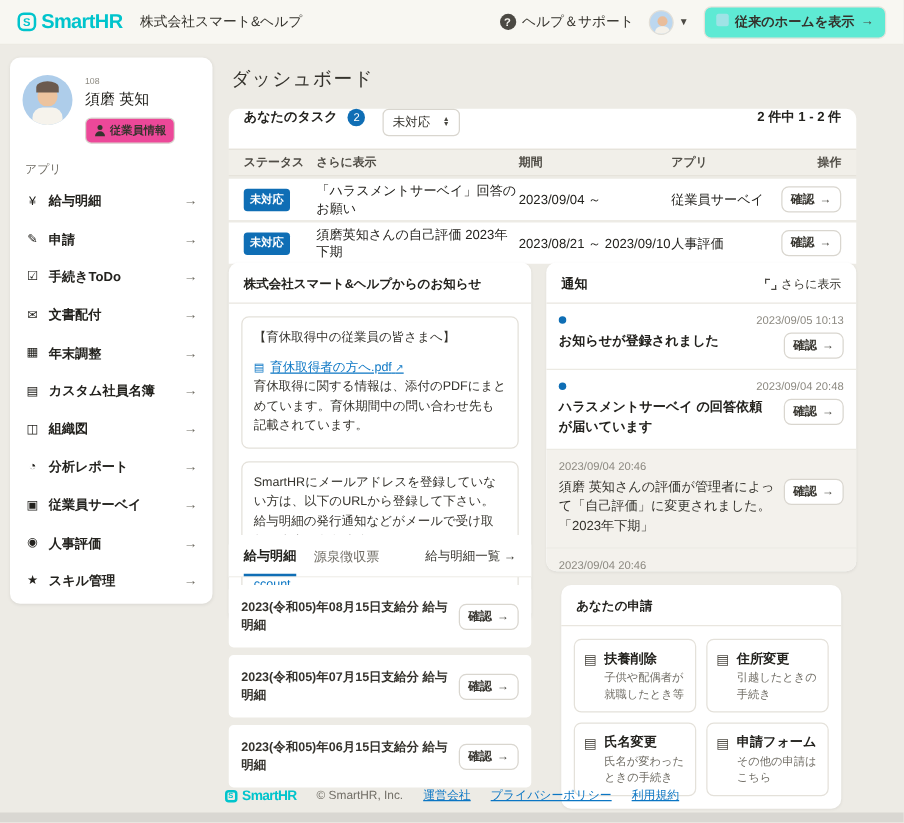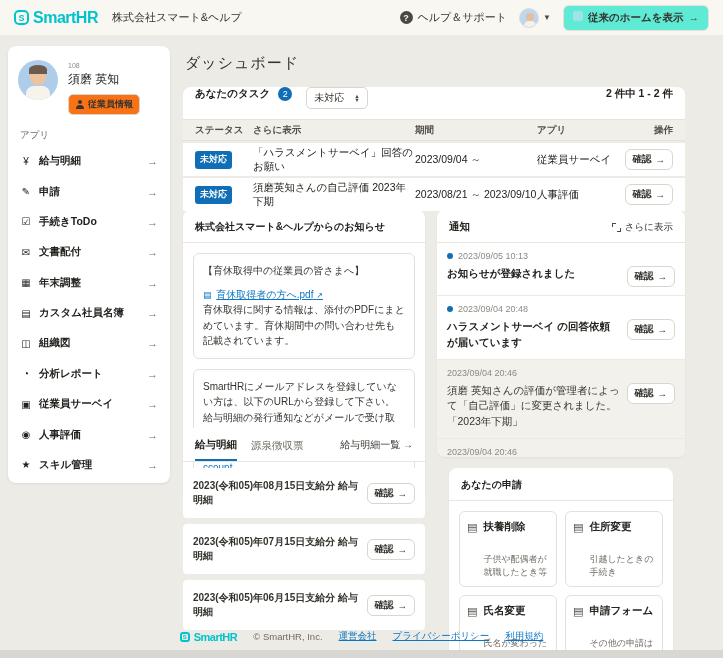--- a/index.html
+++ b/index.html
@@ -46,21 +46,21 @@
   }
   .profile { display:flex; gap:10px; }
   .big-avatar { width:40px; height:40px; border-radius:50%; background:#aecdea; position:relative; overflow:hidden; flex:none; }
   .big-avatar::before { content:""; position:absolute; left:12px; top:8px; width:16px; height:17px; border-radius:50% 50% 45% 45%; background:#ecc39e; }
   .big-avatar::after { content:""; position:absolute; left:8px; top:26px; width:24px; height:16px; border-radius:8px 8px 0 0; background:#f6f3ec; }
   .hair { position:absolute; left:11px; top:5px; width:18px; height:9px; border-radius:50% 50% 0 0; background:#6b5a4e; }
   .profile-meta { font-size:7px; color:#8d8a82; padding-top:2px; }
   .profile-name { font-size:12px; color:#23221e; margin-top:2px; }
   .emp-info-btn {
     margin-top:6px; display:inline-flex; align-items:center; gap:4px;
-    border:1px solid #d9d6cf; border-radius:5px; background:#f97316;
+    border:1px solid #d9d6cf; border-radius:5px; background:#ec4899;
     font-size:9px; font-weight:bold; color:#35332d; padding:3px 6px; cursor:pointer;
   }
   .person-icon { width:9px; height:9px; position:relative; display:inline-block; }
   .person-icon::before { content:""; position:absolute; left:2.5px; top:0; width:4px; height:4px; border-radius:50%; background:#35332d; }
   .person-icon::after { content:""; position:absolute; left:0.5px; top:4.5px; width:8px; height:4px; border-radius:4px 4px 0 0; background:#35332d; }
   .apps-label { font-size:9.5px; color:#706d65; margin:14px 0 4px 2px; }
   .nav-item {
     display:flex; align-items:center; gap:7px; padding:8.2px 2px;
     cursor:pointer; font-size:10.5px; font-weight:bold; color:#23221e;
   }
@@ -126,32 +126,32 @@
     padding:11px 10px; font-size:10px; font-weight:bold; color:#35332d; }
   .pay-row .confirm-btn { margin-left:auto; }
   
   .notif-card { overflow:hidden; border-radius:8px; background:#fff; box-shadow:0 1px 2px rgba(0,0,0,.05); max-height:247px; }
   .notif-hd { display:flex; align-items:center; font-size:10.5px; font-weight:bold; padding:10px 12px 8px;
     border-bottom:1px solid #e9e6df; }
   .more { margin-left:auto; display:flex; align-items:center; gap:4px; font-weight:normal;
     font-size:9.5px; color:#35332d; cursor:pointer; }
   .notif-item { padding:8px 10px; border-bottom:1px solid #eceae3; }
   .notif-item.read { background:#f3f1ec; }
-  .n-time { font-size:9px; color:#8d8a82; display:flex; align-items:center; gap:5px; }
+  .n-time { font-size:9px; color:#8d8a82; display:flex; align-items:center; gap:5px;justify-content:space-between; }
   .dot { width:6px; height:6px; border-radius:50%; background:#0f6eb5; flex:none; }
   .n-body { display:flex; align-items:flex-start; gap:6px; margin-top:5px; }
   .n-text { font-size:10.5px; font-weight:bold; line-height:1.5; flex:1; }
   .notif-item.read .n-text { font-weight:normal; color:#35332d; }
   
   .apps-panel { position:absolute; left:449px; top:468px; width:224px; }
   .apps-grid { display:grid; grid-template-columns:1fr 1fr; gap:8px; padding:10px; }
   .app-card { border:1px solid #e4e1da; border-radius:6px; padding:8px 7px; display:flex; gap:6px; cursor:pointer; background:#fff; }
   .app-icon { font-size:11px; color:#504d46; flex:none; padding-top:1px; }
   .app-title { font-size:10.5px; font-weight:bold; }
-  .app-desc { font-size:9px; color:#706d65; line-height:1.4; margin-top:19px; }
+  .app-desc { font-size:9px; color:#706d65; line-height:1.4; margin-top:2px; }
   
   .footer { position:absolute; left:0; top:630px; width:723px; display:flex;
     align-items:center; justify-content:center; gap:16px; font-size:9.5px; color:#706d65; }
   .footer .logo-text { font-size:11px; }
   .footer .logo-mark { width:10px; height:10px; border-width:2px; font-size:6px; border-radius:3px;}
   .f-link { color:#0b76c4; text-decoration:underline; cursor:pointer; }
   .bottom-strip { position:absolute; left:0; top:650px; width:723px; height:8px; background:#d9d7d2; }
   .expand-ico { width:9px; height:9px; position:relative; }
   .expand-ico::before, .expand-ico::after { content:""; position:absolute; width:3px; height:3px; }
   .expand-ico::before { left:0; top:0; border-left:1.5px solid #4b4943; border-top:1.5px solid #4b4943; }

